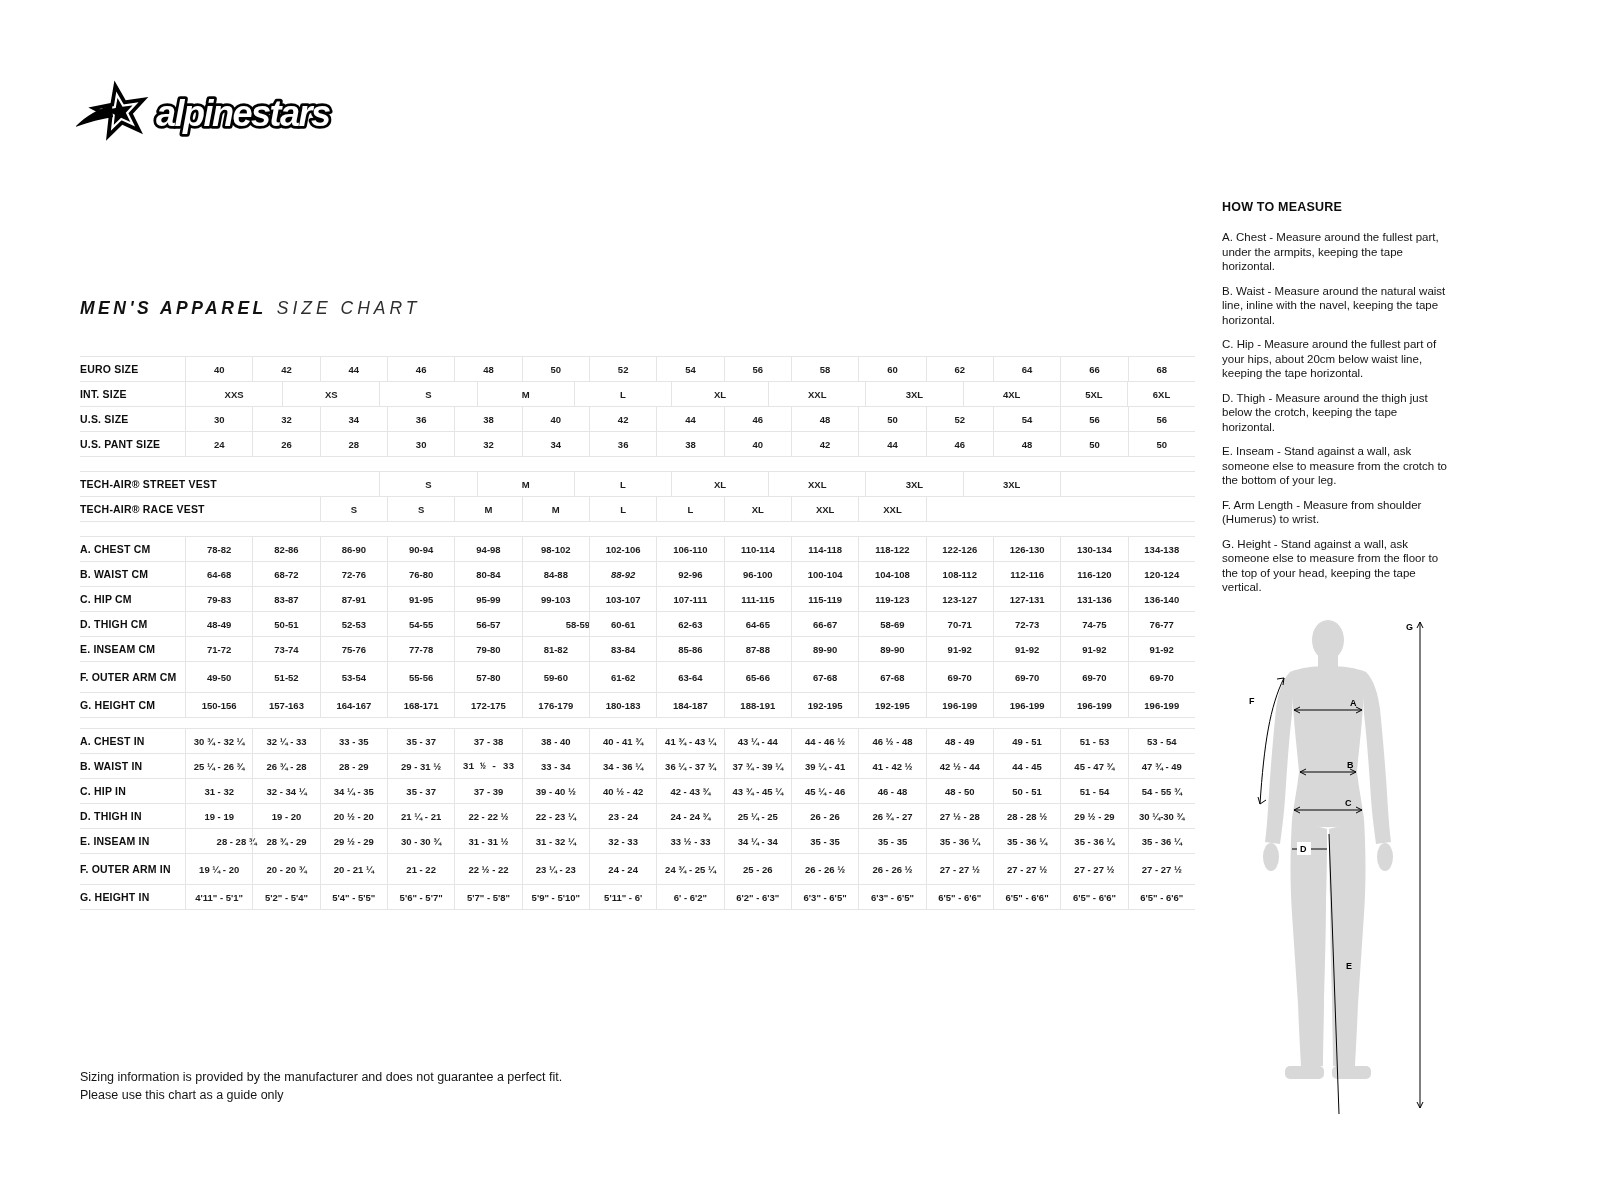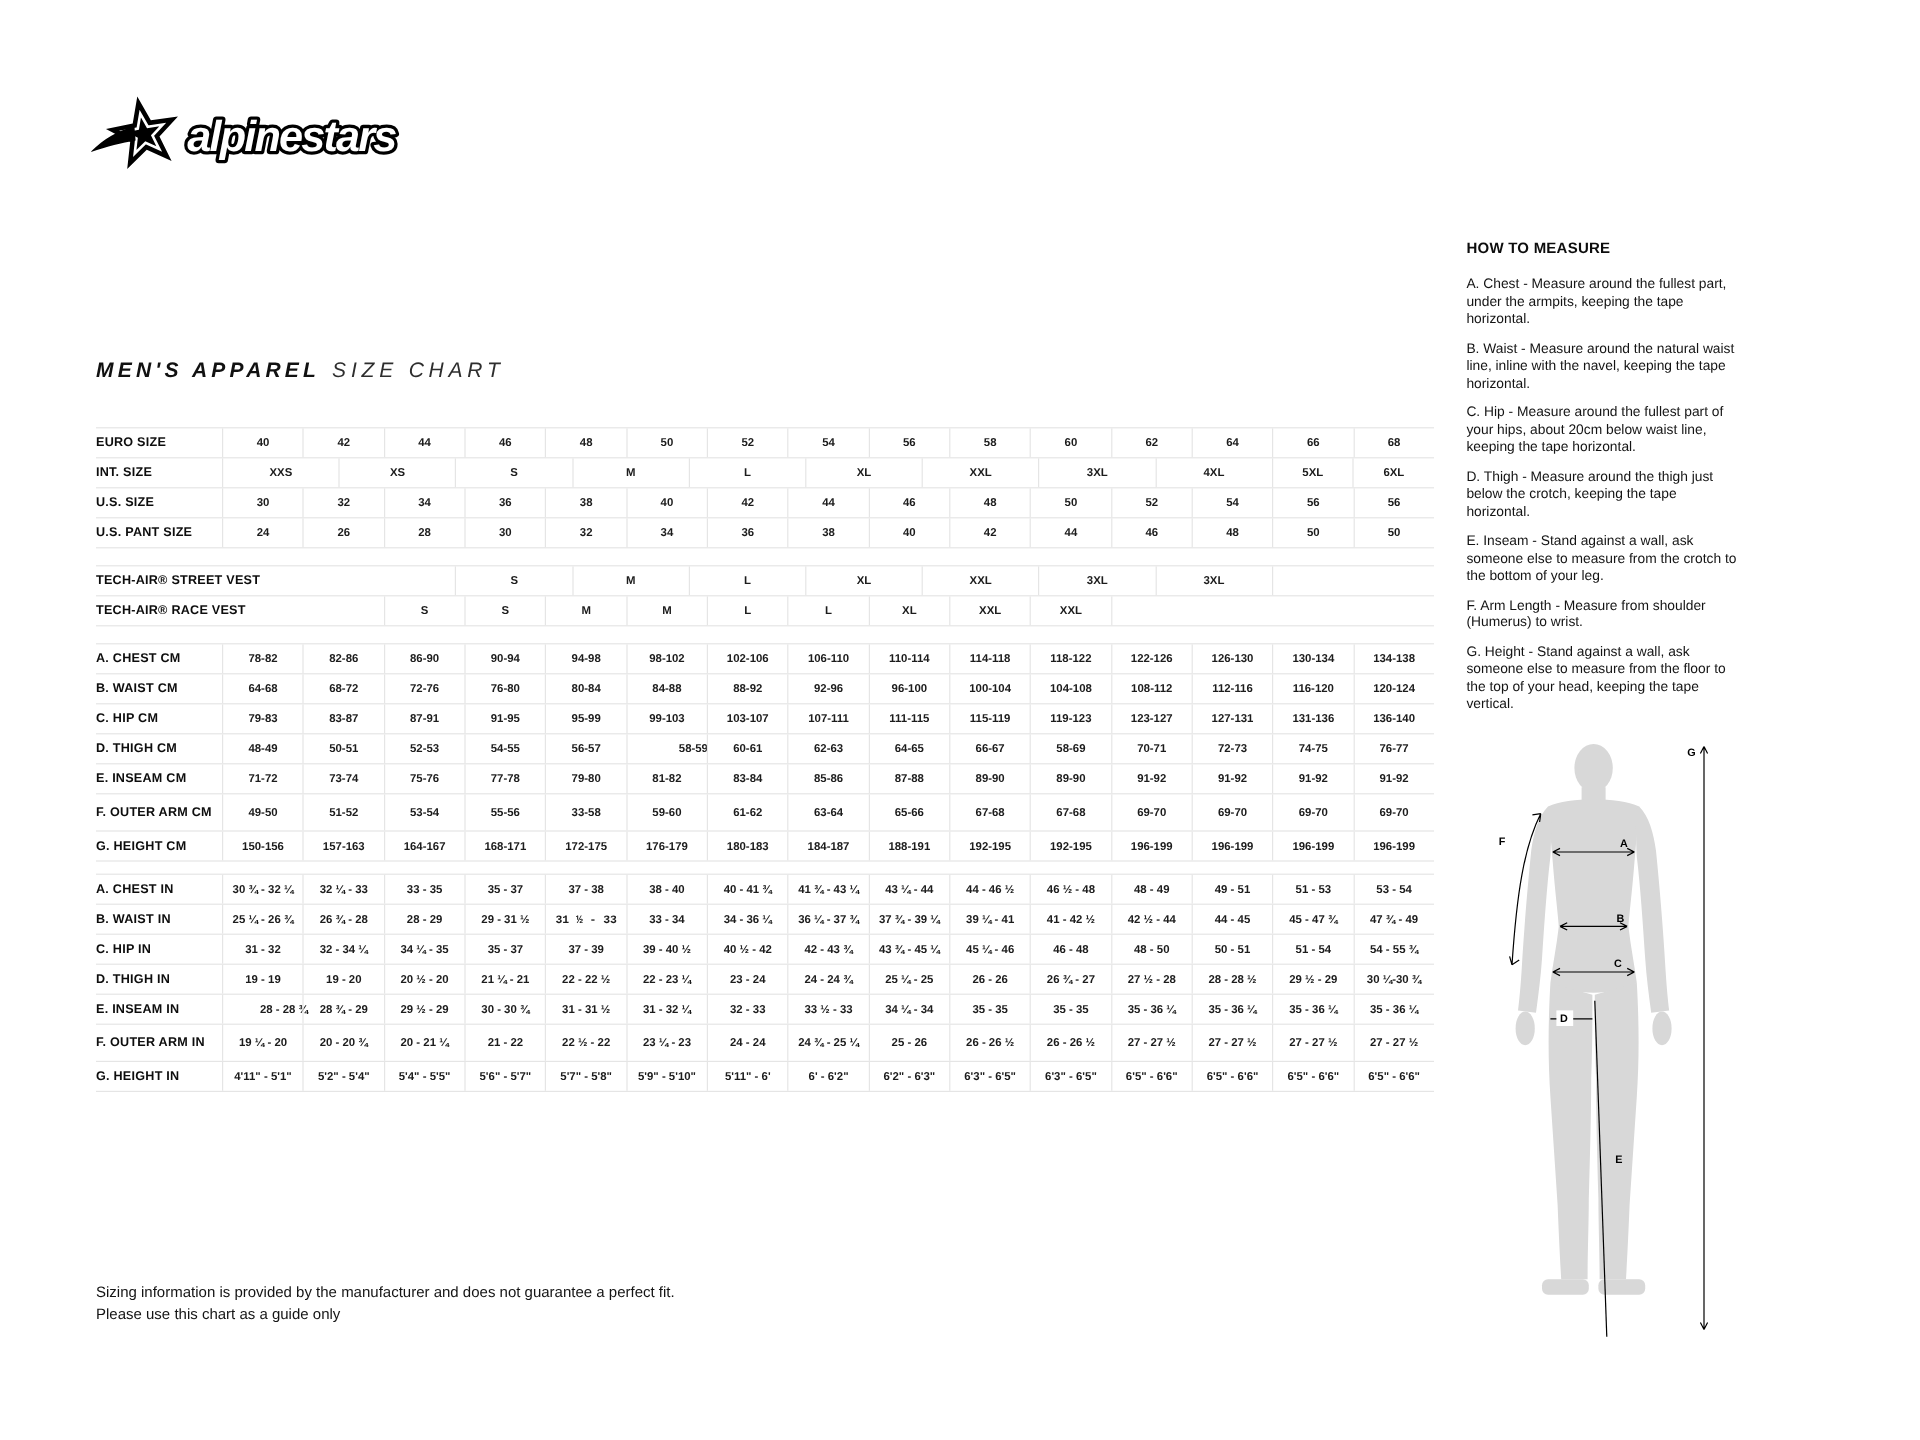--- a/index.html
+++ b/index.html
@@ -188,21 +188,21 @@
     </div>
     <div class="trow">
       <div class="tlabel">B. WAIST CM</div>
       <div class="cells">
         <div class="tcell bl" style="width: 6.66667%;">64-68</div>
         <div class="tcell bl" style="width: 6.66667%;">68-72</div>
         <div class="tcell bl" style="width: 6.66667%;">72-76</div>
         <div class="tcell bl" style="width: 6.66667%;">76-80</div>
         <div class="tcell bl" style="width: 6.66667%;">80-84</div>
         <div class="tcell bl" style="width: 6.66667%;">84-88</div>
-        <div class="tcell bl" style="width: 6.66667%;">88-92</div>
+        <div class="tcell bl" style="width: 6.66667%; font-style: italic;">88-92</div>
         <div class="tcell bl" style="width: 6.66667%;">92-96</div>
         <div class="tcell bl" style="width: 6.66667%;">96-100</div>
         <div class="tcell bl" style="width: 6.66667%;">100-104</div>
         <div class="tcell bl" style="width: 6.66667%;">104-108</div>
         <div class="tcell bl" style="width: 6.66667%;">108-112</div>
         <div class="tcell bl" style="width: 6.66667%;">112-116</div>
         <div class="tcell bl" style="width: 6.66667%;">116-120</div>
         <div class="tcell bl" style="width: 6.66667%;">120-124</div>
       </div>
     </div>
@@ -266,21 +266,21 @@
         <div class="tcell bl" style="width: 6.66667%;">91-92</div>
       </div>
     </div>
     <div class="trow tall">
       <div class="tlabel">F. OUTER ARM CM</div>
       <div class="cells">
         <div class="tcell bl" style="width: 6.66667%;">49-50</div>
         <div class="tcell bl" style="width: 6.66667%;">51-52</div>
         <div class="tcell bl" style="width: 6.66667%;">53-54</div>
         <div class="tcell bl" style="width: 6.66667%;">55-56</div>
-        <div class="tcell bl" style="width: 6.66667%;">33-58</div>
+        <div class="tcell bl" style="width: 6.66667%;">57-80</div>
         <div class="tcell bl" style="width: 6.66667%;">59-60</div>
         <div class="tcell bl" style="width: 6.66667%;">61-62</div>
         <div class="tcell bl" style="width: 6.66667%;">63-64</div>
         <div class="tcell bl" style="width: 6.66667%;">65-66</div>
         <div class="tcell bl" style="width: 6.66667%;">67-68</div>
         <div class="tcell bl" style="width: 6.66667%;">67-68</div>
         <div class="tcell bl" style="width: 6.66667%;">69-70</div>
         <div class="tcell bl" style="width: 6.66667%;">69-70</div>
         <div class="tcell bl" style="width: 6.66667%;">69-70</div>
         <div class="tcell bl" style="width: 6.66667%;">69-70</div>

